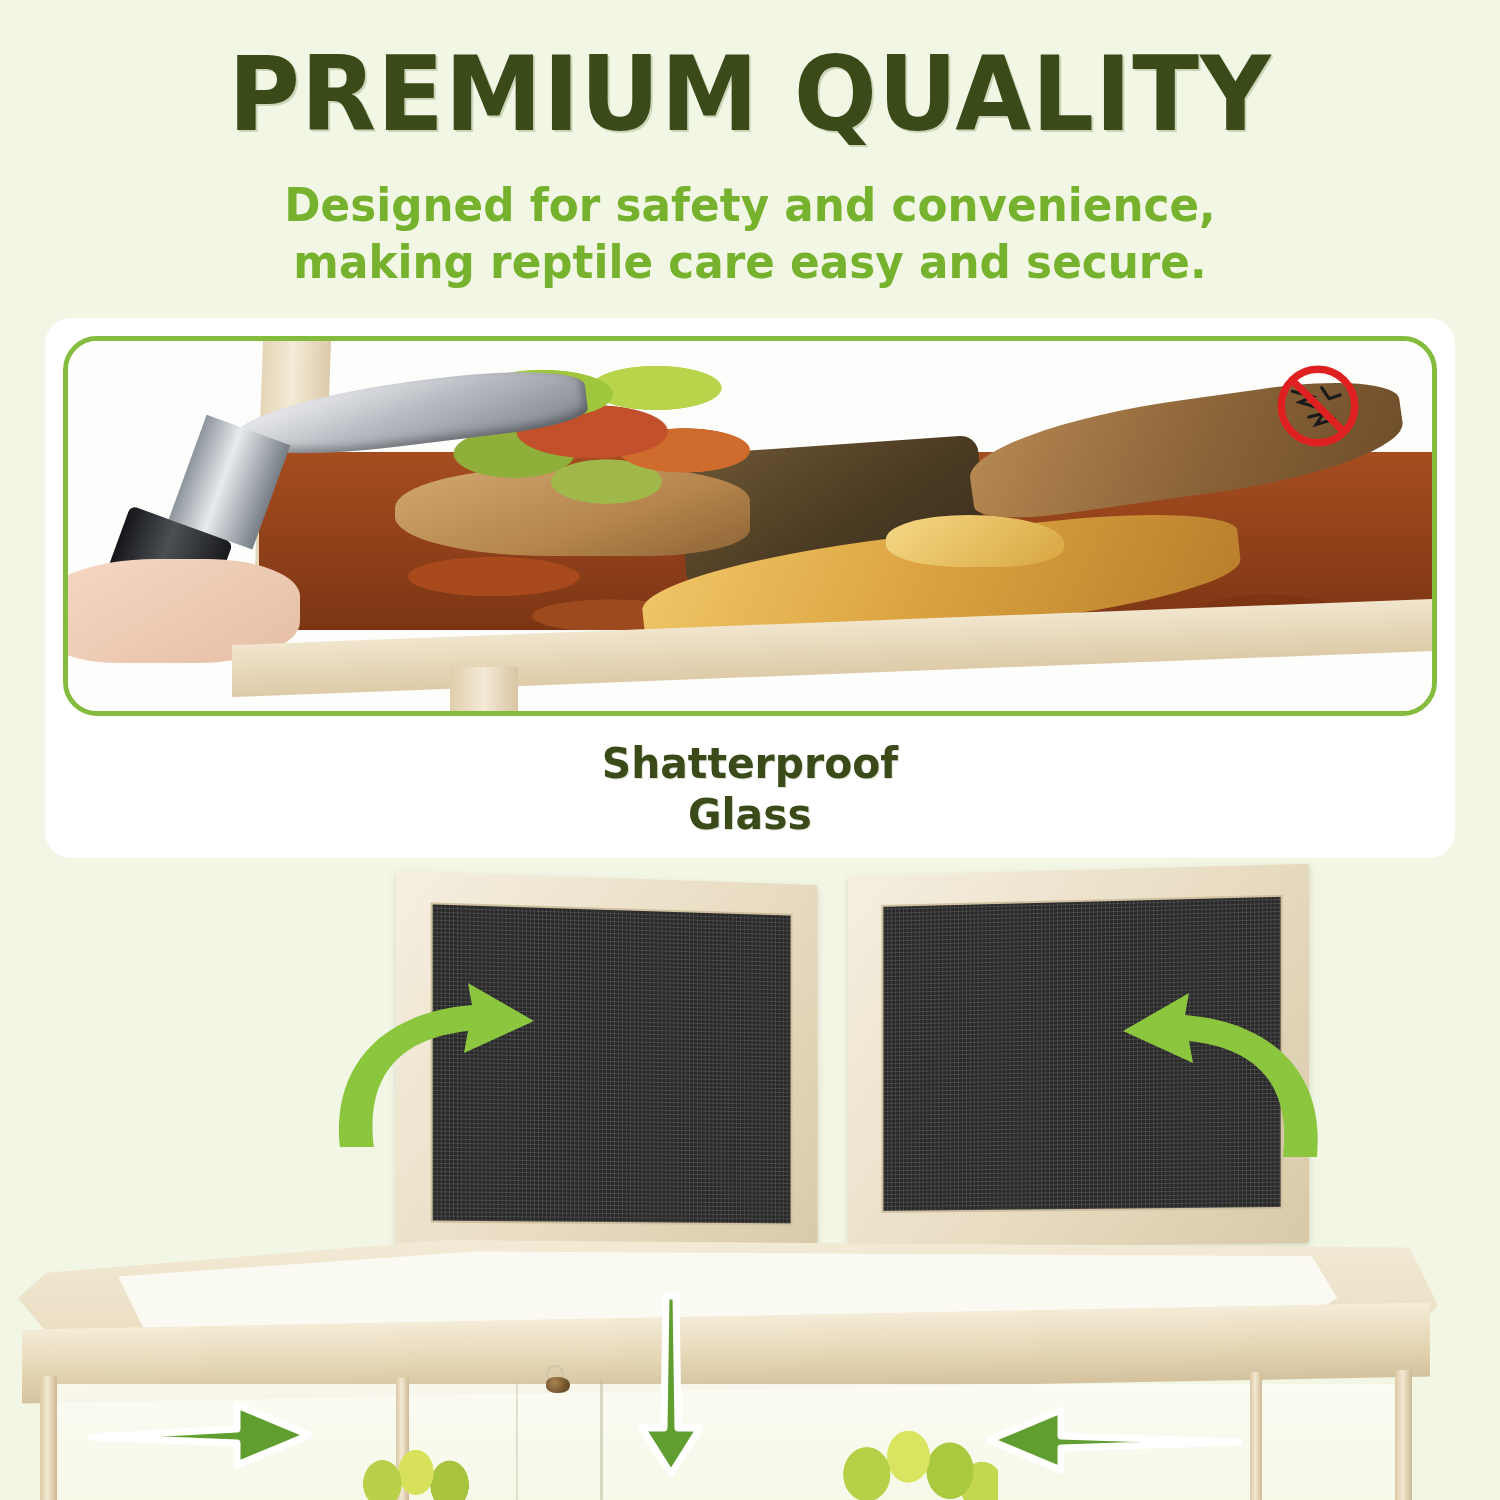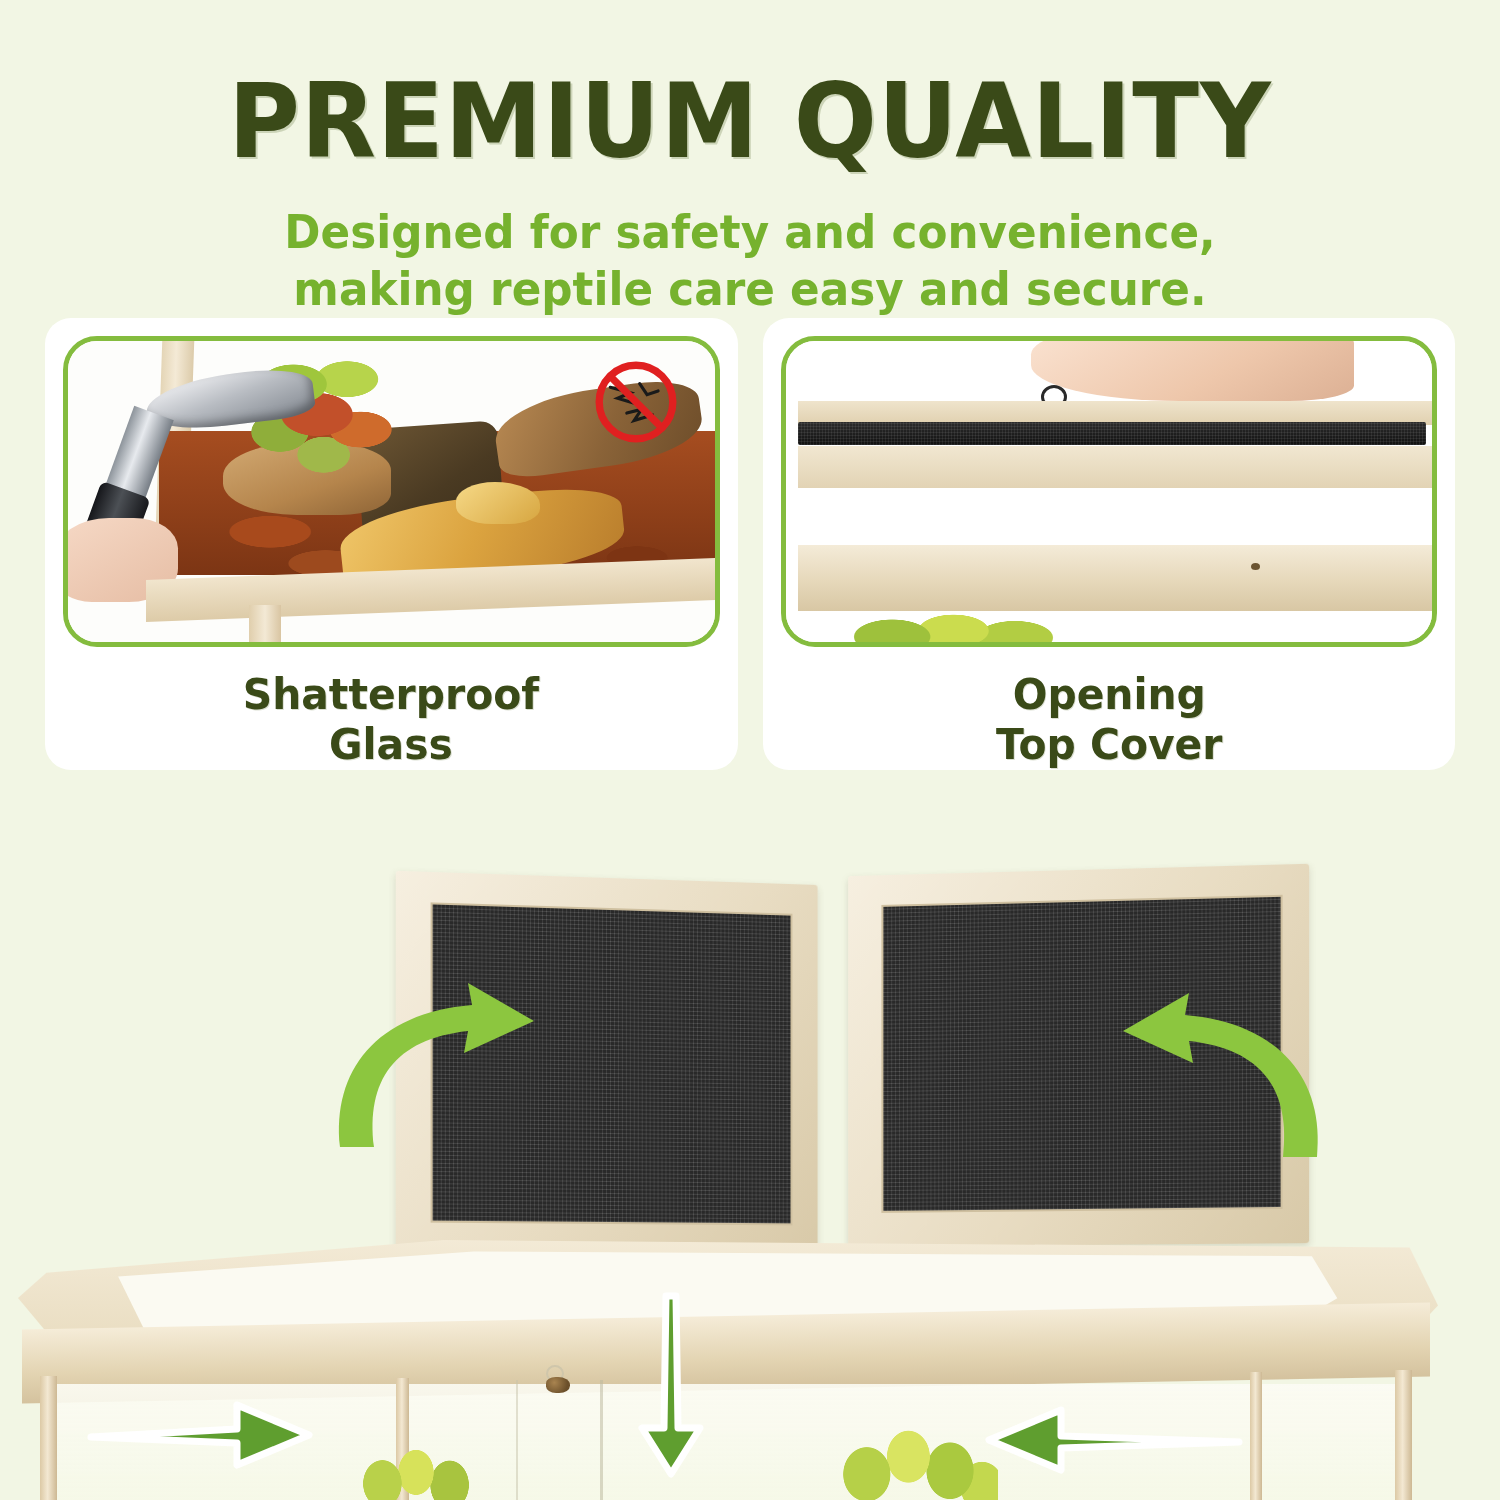--- a/index.html
+++ b/index.html
@@ -5,21 +5,21 @@
   * { margin:0; padding:0; box-sizing:border-box; }
   html,body { width:1500px; height:1500px; }
   body {
     background:#f2f6e4;
     font-family:"Liberation Sans", sans-serif;
     overflow:hidden;
     position:relative;
   }
 
   
-  .header { padding-top:69px; text-align:center; }
+  .header { padding-top:42px; text-align:center; }
   .headline {
     font-size:104px;
     font-weight:bold;
     letter-spacing:1px;
     color:#3a4a18;
     line-height:1.0;
     transform:scaleX(0.94);
     text-shadow:2px 2px 0 rgba(90,110,50,.25);
     font-family:"DejaVu Sans", sans-serif;
   }
@@ -30,21 +30,21 @@
     color:#76b22e;
     line-height:1.22;
     transform:scaleX(0.93);
     font-family:"DejaVu Sans", sans-serif;
   }
 
   
   .cards {
     position:absolute;
     top:318px; left:45px;
-    width:1410px; height:452px;
+    width:1410px; height:540px;
     display:flex;
     gap:25px;
   }
   .card {
     flex:1;
     background:#ffffff;
     border-radius:26px;
     padding:18px 18px 0 18px;
     display:flex;
     flex-direction:column;
@@ -401,38 +401,20 @@
         <line x1="22" y1="22" x2="78" y2="78" stroke="#e02020" stroke-width="8" stroke-linecap="round"></line>
       </svg>
     </div>
     <div class="card-label">
       <div>Shatterproof</div>
       <div>Glass</div>
     </div>
   </div>
 
 
-  <div class="card">
-    <div class="photo-frame">
-      <div class="p3-bg"></div>
-      <div class="p3-hand"></div>
-      <div class="p3-ring"></div>
-      <div class="p3-woodtop"></div>
-      <div class="p3-mesh"></div>
-      <div class="p3-woodmid"></div>
-      <div class="p3-gap"></div>
-      <div class="p3-woodbot"></div>
-      <div class="p3-screw"></div>
-      <div class="p3-plant"></div>
-    </div>
-    <div class="card-label">
-      <div>Opening</div>
-      <div>Top Cover</div>
-    </div>
-  </div>
 </div>
 
 <div class="product">
 
   <div class="lid lid-left">
     <div class="lid-mesh"></div>
   </div>
 
   <div class="lid lid-right">
     <div class="lid-mesh"></div>

